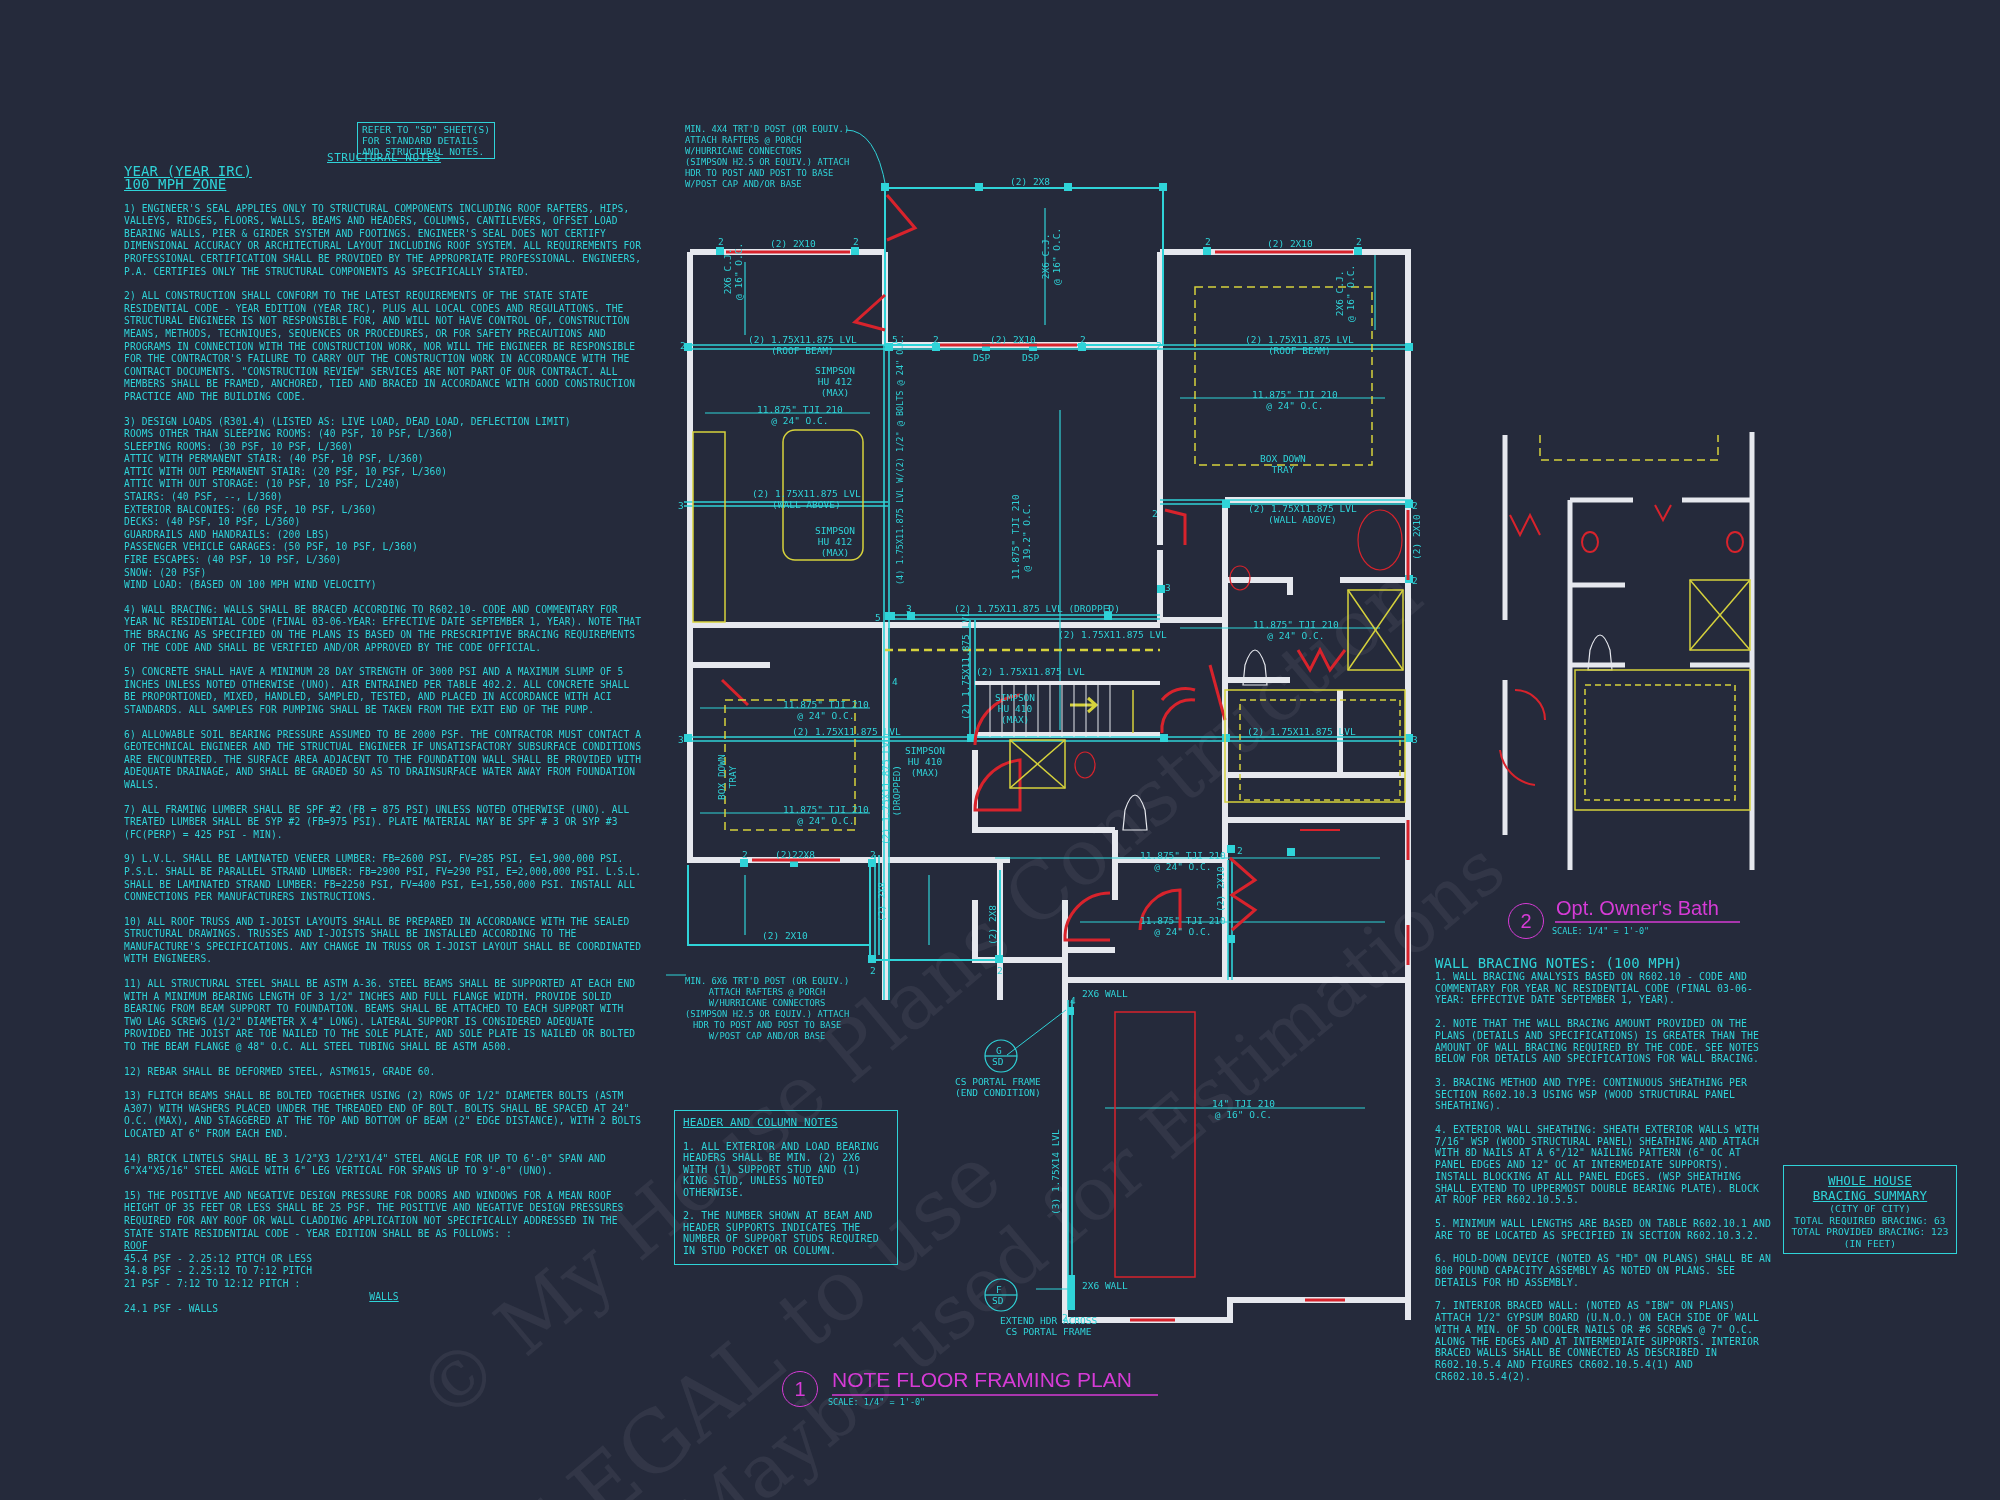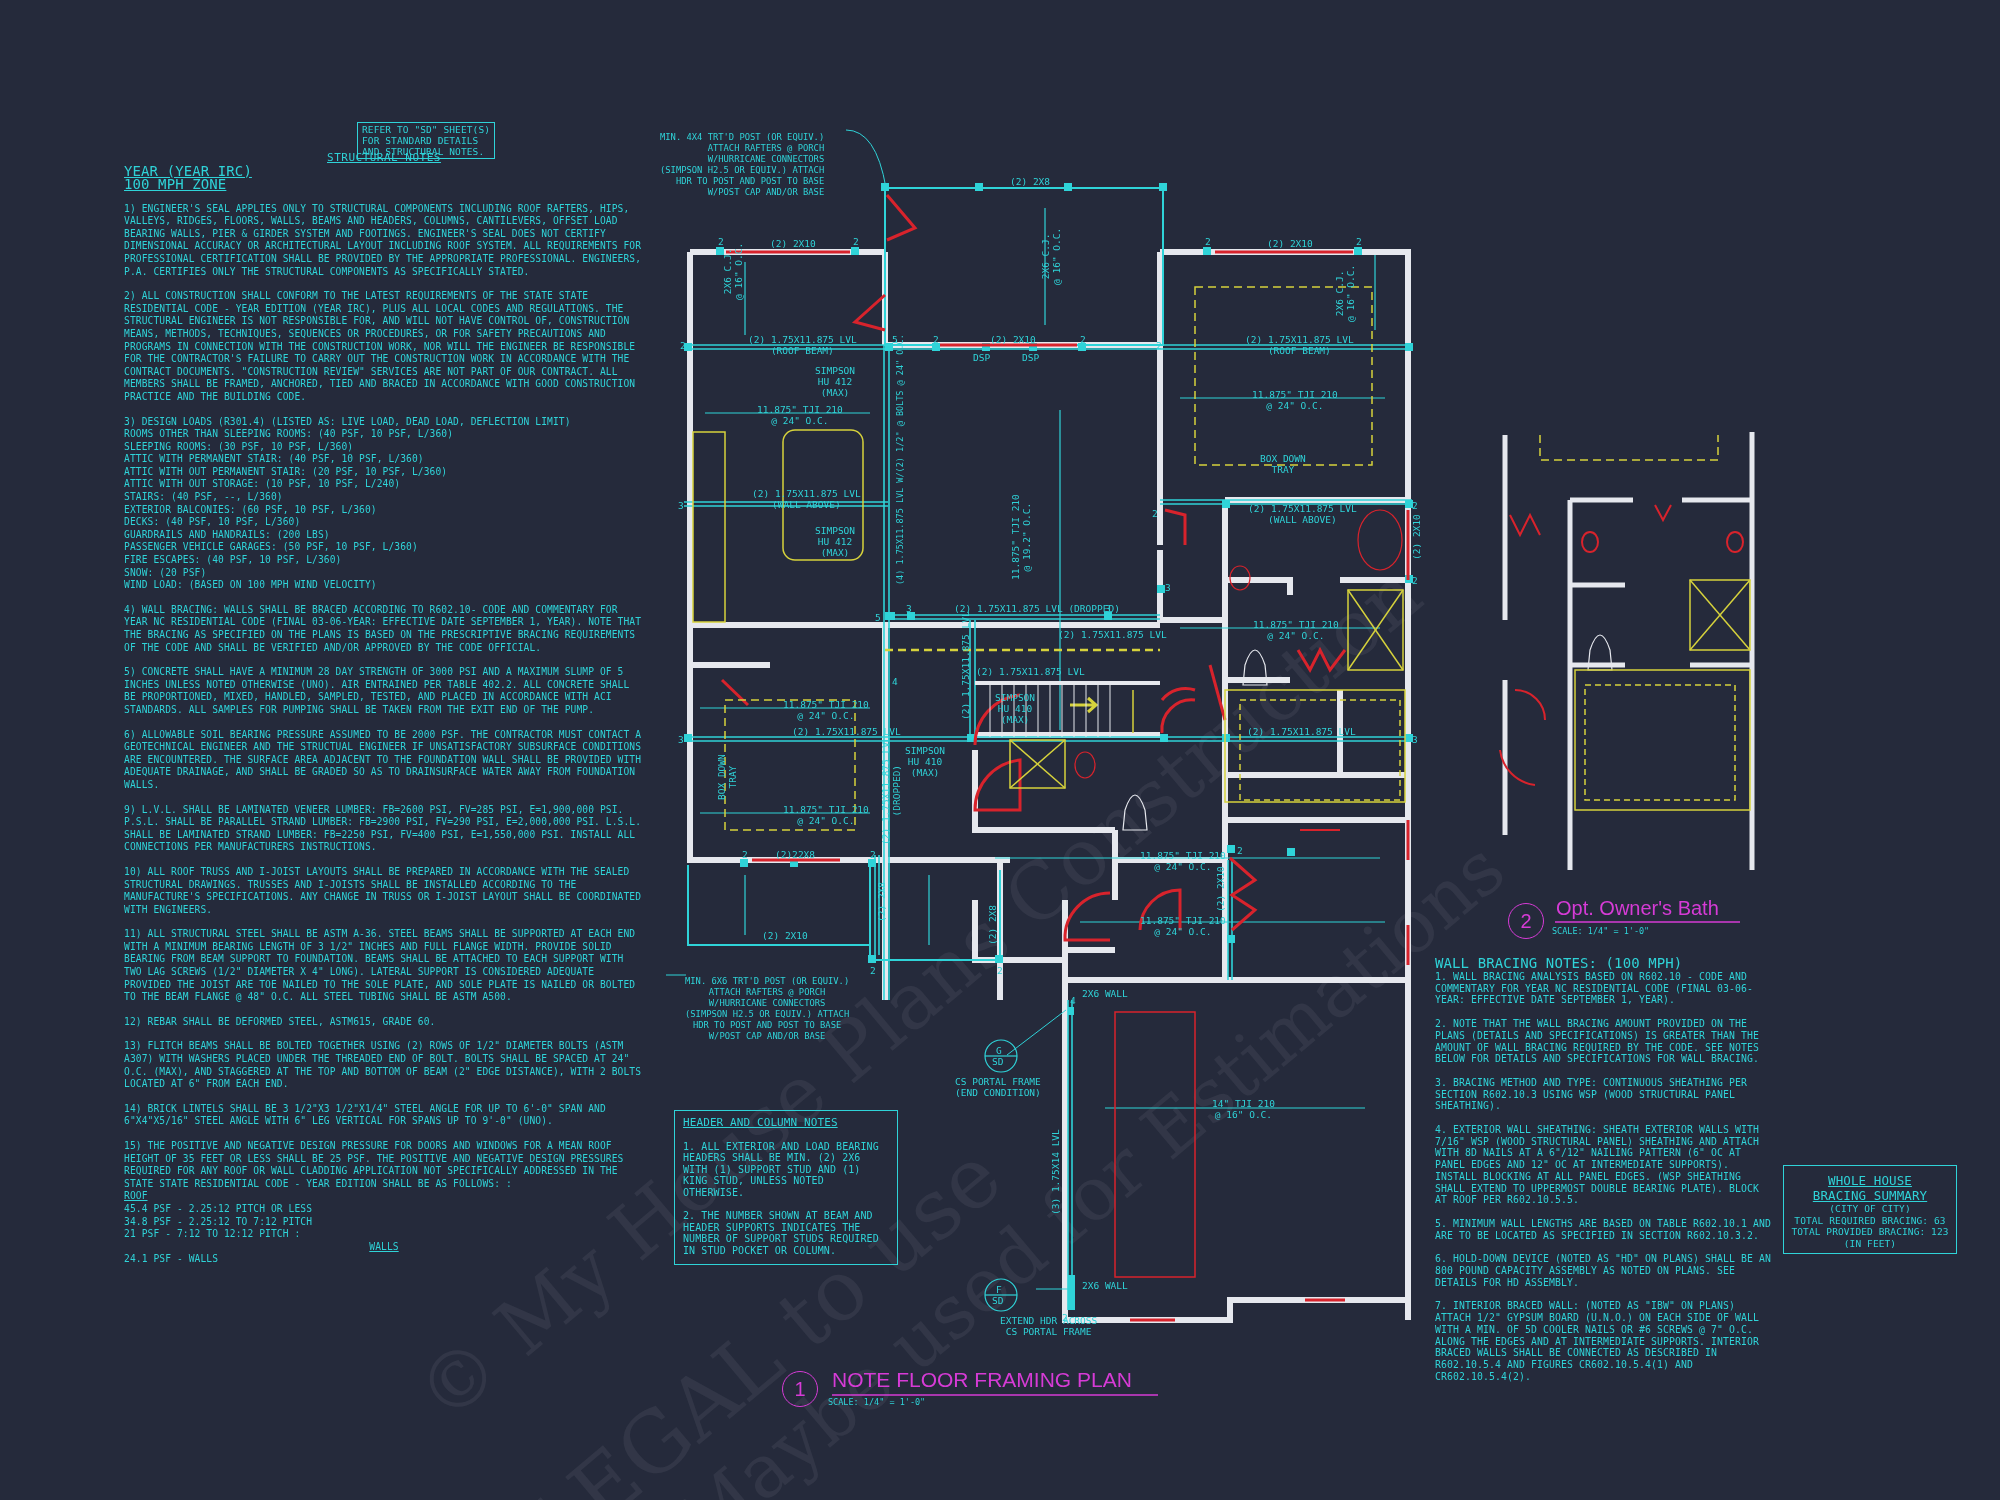--- a/index.html
+++ b/index.html
@@ -288,20 +288,21 @@
     <div>DECKS: (40 PSF, 10 PSF, L/360)</div>
     <div>GUARDRAILS AND HANDRAILS: (200 LBS)</div>
     <div>PASSENGER VEHICLE GARAGES: (50 PSF, 10 PSF, L/360)</div>
     <div>FIRE ESCAPES: (40 PSF, 10 PSF, L/360)</div>
     <div>SNOW: (20 PSF)</div>
     <div>WIND LOAD: (BASED ON 100 MPH WIND VELOCITY)</div>
   </div>
   <p>4) WALL BRACING: WALLS SHALL BE BRACED ACCORDING TO R602.10- CODE AND COMMENTARY FOR YEAR NC RESIDENTIAL CODE (FINAL 03-06-YEAR: EFFECTIVE DATE SEPTEMBER 1, YEAR). NOTE THAT THE BRACING AS SPECIFIED ON THE PLANS IS BASED ON THE PRESCRIPTIVE BRACING REQUIREMENTS OF THE CODE AND SHALL BE VERIFIED AND/OR APPROVED BY THE CODE OFFICIAL.</p>
   <p>5) CONCRETE SHALL HAVE A MINIMUM 28 DAY STRENGTH OF 3000 PSI AND A MAXIMUM SLUMP OF 5 INCHES UNLESS NOTED OTHERWISE (UNO). AIR ENTRAINED PER TABLE 402.2. ALL CONCRETE SHALL BE PROPORTIONED, MIXED, HANDLED, SAMPLED, TESTED, AND PLACED IN ACCORDANCE WITH ACI STANDARDS. ALL SAMPLES FOR PUMPING SHALL BE TAKEN FROM THE EXIT END OF THE PUMP.</p>
   <p>6) ALLOWABLE SOIL BEARING PRESSURE ASSUMED TO BE 2000 PSF. THE CONTRACTOR MUST CONTACT A GEOTECHNICAL ENGINEER AND THE STRUCTUAL ENGINEER IF UNSATISFACTORY SUBSURFACE CONDITIONS ARE ENCOUNTERED. THE SURFACE AREA ADJACENT TO THE FOUNDATION WALL SHALL BE PROVIDED WITH ADEQUATE DRAINAGE, AND SHALL BE GRADED SO AS TO DRAINSURFACE WATER AWAY FROM FOUNDATION WALLS.</p>
+  <p>7) ALL FRAMING LUMBER SHALL BE SPF #2 (Fb = 875 PSI) UNLESS NOTED OTHERWISE (UNO). ALL TREATED LUMBER SHALL BE SYP #2 (Fb=975 PSI). PLATE MATERIAL MAY BE SPF # 3 OR SYP #3 (Fc(perp) = 425 PSI - MIN).</p>
   <p>9) L.V.L. SHALL BE LAMINATED VENEER LUMBER: Fb=2600 PSI, Fv=285 PSI, E=1,900,000 PSI. P.S.L. SHALL BE PARALLEL STRAND LUMBER: Fb=2900 PSI, Fv=290 PSI, E=2,000,000 PSI. L.S.L. SHALL BE LAMINATED STRAND LUMBER: Fb=2250 PSI, Fv=400 PSI, E=1,550,000 PSI. INSTALL ALL CONNECTIONS PER MANUFACTURERS INSTRUCTIONS.</p>
   <p>10) ALL ROOF TRUSS AND I-JOIST LAYOUTS SHALL BE PREPARED IN ACCORDANCE WITH THE SEALED STRUCTURAL DRAWINGS. TRUSSES AND I-JOISTS SHALL BE INSTALLED ACCORDING TO THE MANUFACTURE'S SPECIFICATIONS. ANY CHANGE IN TRUSS OR I-JOIST LAYOUT SHALL BE COORDINATED WITH ENGINEERS.</p>
   <p>11) ALL STRUCTURAL STEEL SHALL BE ASTM A-36. STEEL BEAMS SHALL BE SUPPORTED AT EACH END WITH A MINIMUM BEARING LENGTH OF 3 1/2" INCHES AND FULL FLANGE WIDTH. PROVIDE SOLID BEARING FROM BEAM SUPPORT TO FOUNDATION. BEAMS SHALL BE ATTACHED TO EACH SUPPORT WITH TWO LAG SCREWS (1/2" DIAMETER x 4" LONG). LATERAL SUPPORT IS CONSIDERED ADEQUATE PROVIDED THE JOIST ARE TOE NAILED TO THE SOLE PLATE, AND SOLE PLATE IS NAILED OR BOLTED TO THE BEAM FLANGE @ 48" O.C. ALL STEEL TUBING SHALL BE ASTM A500.</p>
   <p>12) REBAR SHALL BE DEFORMED STEEL, ASTM615, GRADE 60.</p>
   <p>13) FLITCH BEAMS SHALL BE BOLTED TOGETHER USING (2) ROWS OF 1/2" DIAMETER BOLTS (ASTM A307) WITH WASHERS PLACED UNDER THE THREADED END OF BOLT. BOLTS SHALL BE SPACED AT 24" O.C. (MAX), AND STAGGERED AT THE TOP AND BOTTOM OF BEAM (2" EDGE DISTANCE), WITH 2 BOLTS LOCATED AT 6" FROM EACH END.</p>
   <p>14) BRICK LINTELS SHALL BE 3 1/2"x3 1/2"x1/4" STEEL ANGLE FOR UP TO 6'-0" SPAN AND 6"x4"x5/16" STEEL ANGLE WITH 6" LEG VERTICAL FOR SPANS UP TO 9'-0" (UNO).</p>
   <p style="margin-bottom:0;">15) THE POSITIVE AND NEGATIVE DESIGN PRESSURE FOR DOORS AND WINDOWS FOR A MEAN ROOF HEIGHT OF 35 FEET OR LESS SHALL BE 25 PSF. THE POSITIVE AND NEGATIVE DESIGN PRESSURES REQUIRED FOR ANY ROOF OR WALL CLADDING APPLICATION NOT SPECIFICALLY ADDRESSED IN THE STATE STATE RESIDENTIAL CODE - YEAR EDITION SHALL BE AS FOLLOWS: :</p>
   <div style="text-decoration:underline;">ROOF</div>
   <div>45.4 PSF - 2.25:12 PITCH OR LESS</div>
   <div>34.8 PSF - 2.25:12 TO 7:12 PITCH</div>
@@ -341,21 +342,21 @@
 
 <div class="abs box notes" style="left:1783px;top:1165px;width:174px;height:89px;text-align:center;font-size:9.5px;line-height:11.5px;padding-top:7px;box-sizing:border-box;">
   <div style="text-decoration:underline;font-size:12.5px;line-height:15px;">WHOLE HOUSE</div>
   <div style="text-decoration:underline;font-size:12.5px;line-height:15px;">BRACING SUMMARY</div>
   <div>(CITY OF CITY)</div>
   <div>TOTAL REQUIRED BRACING: 63</div>
   <div>TOTAL PROVIDED BRACING: 123</div>
   <div>(IN FEET)</div>
 </div>
 
-<div class="abs lbl" style="left:660px;top:124px;text-align:right;font-size:8.8px;line-height:11px;margin-top:8px;">
+<div class="abs lbl" style="left:685px;top:124px;text-align:left;font-size:8.8px;line-height:11px;">
   <div>MIN. 4x4 TRT'D POST (OR EQUIV.)</div>
   <div>ATTACH RAFTERS @ PORCH</div>
   <div>w/HURRICANE CONNECTORS</div>
   <div>(SIMPSON H2.5 OR EQUIV.) ATTACH</div>
   <div>HDR TO POST AND POST TO BASE</div>
   <div>w/POST CAP AND/OR BASE</div>
 </div>
 <div class="abs lbl" style="left:685px;top:976px;text-align:center;font-size:8.8px;line-height:11px;">
   <div>MIN. 6x6 TRT'D POST (OR EQUIV.)</div>
   <div>ATTACH RAFTERS @ PORCH</div>

